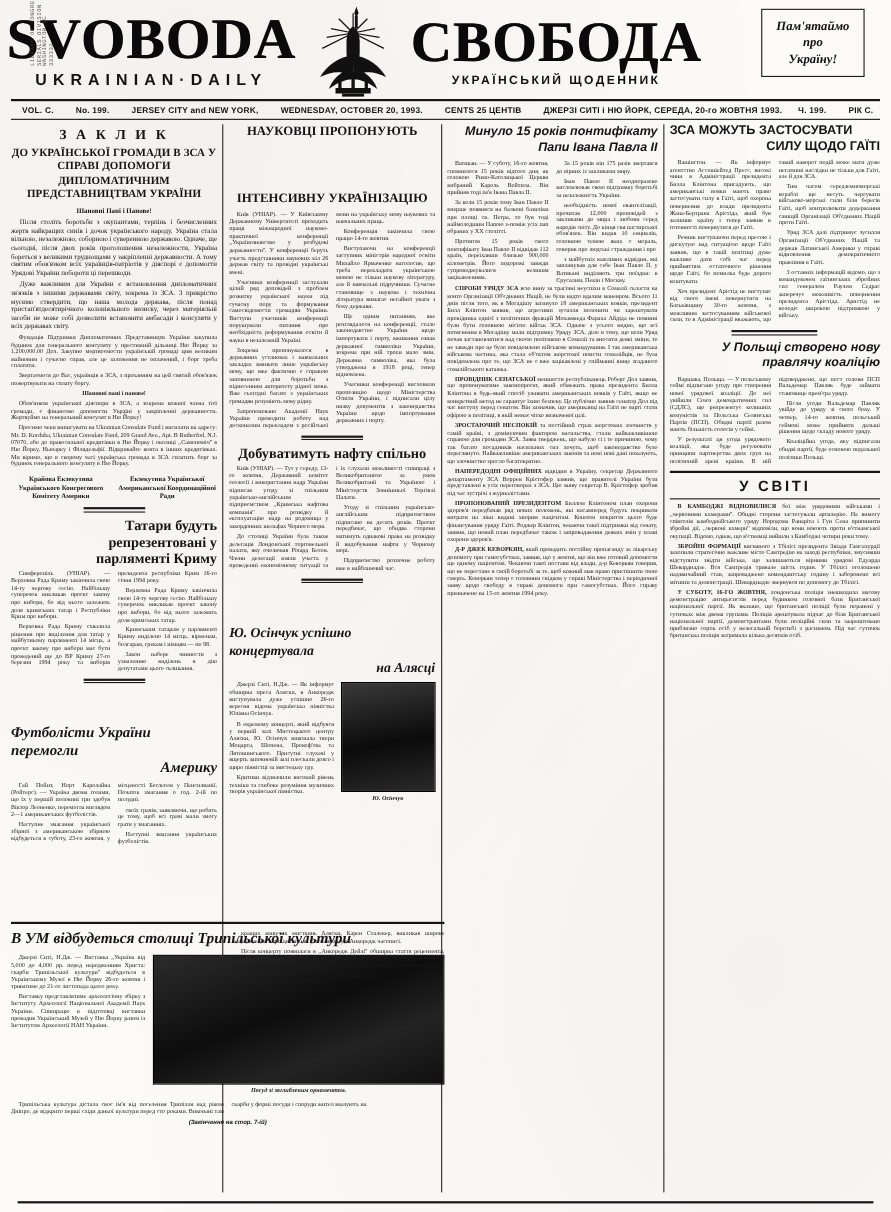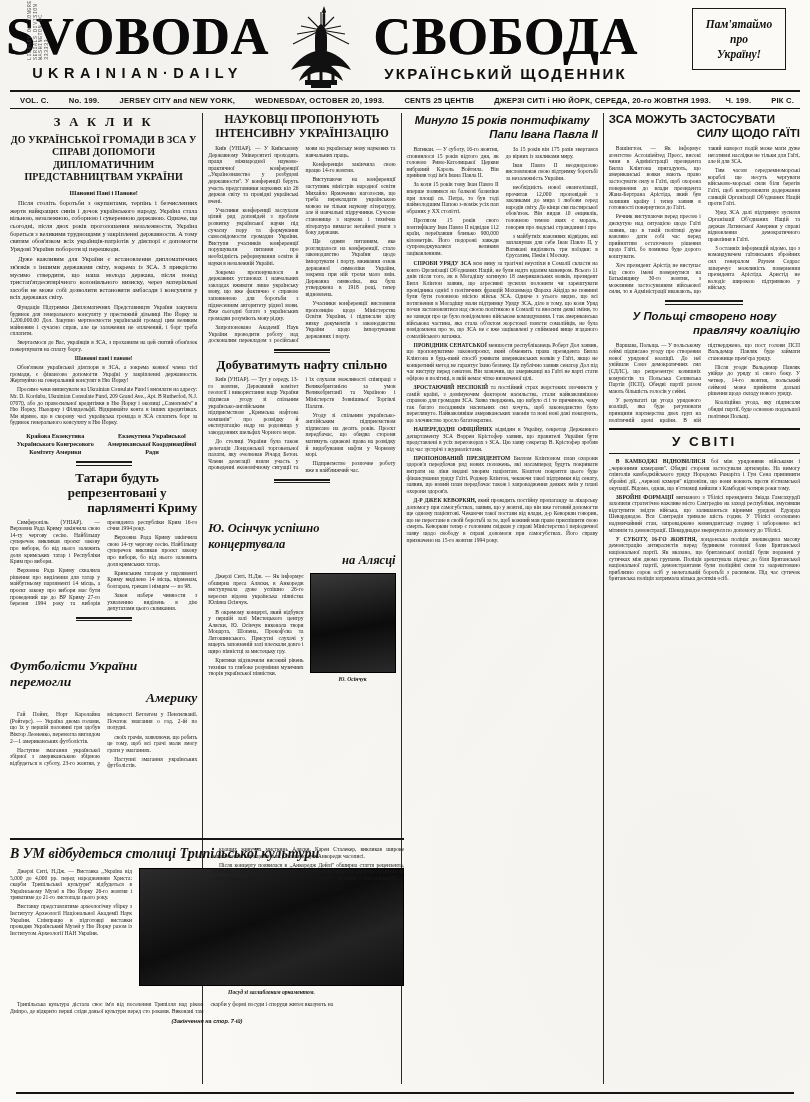--- a/index.html
+++ b/index.html
@@ -58,21 +58,21 @@
     text-shadow: 0.5px 0 0 #0a0a0a;
   }
   .logo-sub {
     font-family: "Liberation Sans", sans-serif;
     font-weight: 700;
     font-size: 14.5px;
     letter-spacing: 5.5px;
     margin-top: 2px;
     color: #121212;
   }
-  .logo-sub.ua { letter-spacing: 2.2px; font-size: 15px; }
+  .logo-sub.ua { letter-spacing: 2.2px; font-size: 11px; }
   .emblem { width: 92px; height: 84px; margin: 0 2px; }
   .remember-box {
     position: absolute;
     right: 18px; top: 8px;
     width: 94px; height: 62px;
     border: 1.4px solid #1a1a1a;
     display:flex; flex-direction:column;
     align-items:center; justify-content:center;
     font-family: "Liberation Serif", serif;
     font-style: italic;
@@ -148,21 +148,21 @@
   h2.hl-ital .l1 { display:block; text-align:left;margin-top:33px; }
   h2.hl-ital .l2 { display:block; text-align:right; }
   h2.hl-sansital {
     font-family: "Liberation Sans", sans-serif;
     font-style: italic;
     font-weight: 700;
     font-size: 11.4px;
     line-height: 14px;
     margin: 0 0 5px 0;
   }
-  h2.hl-sansital .l1 { display:block; text-align:center; }
+  h2.hl-sansital .l1 { display:block; text-align:right; }
   h2.hl-sansital .l2 { display:block; text-align:right; }
   h2.hl-sans2 {
     font-family: "Liberation Sans", sans-serif;
     font-weight: 700;
     font-size: 11.5px;
     line-height: 13.5px;
     margin: 0 0 5px 0;
   }
   h2.hl-sans2 .l1 { display:block; text-align:left; }
   h2.hl-sans2 .l2 { display:block; text-align:right; }
@@ -345,21 +345,21 @@
         <div class="sigrow">
           <div class="sig">Крайова Екзекутива Українського Конгресового Комітету Америки</div>
           <div class="sig">Екзекутива Української Американської Координаційної Ради</div>
         </div>
       </article>
 
       <div class="dblrule"></div>
 
       <article>
         <h2 class="hl-serif" style="text-align:left;">
-          <span class="l1" style="display:block;text-align:center;margin-left:27px;">Татари будуть репрезентовані у</span>
+          <span class="l1" style="display:block;text-align:right;margin-left:27px;">Татари будуть репрезентовані у</span>
           <span class="l2" style="display:block;text-align:right;">парляменті Криму</span>
         </h2>
         <div class="bt twocol">
           <p>Симферопіль (УНІАР). — Верховна Рада Криму закінчила свою 14-ту чергову сесію. Найбільшу суперечок викликав проєкт закону про вибори, бо від нього залежить доля кримських татар і Республіки Крим про вибори.</p>
           <p>Верховна Рада Криму схвалила рішення про виділення для татар у майбутньому парляменті 14 місць, а проєкт закону про вибори має бути проведений ще до ВР Криму 27-го березня 1994 року та виборів президента республіки Крим 16-го січня 1994 року.</p>
           <p>Верховна Рада Криму закінчила свою 14-ту чергову сесію. Найбільшу суперечок викликав проєкт закону про вибори, бо від нього залежить доля кримських татар.</p>
           <p>Кримським татарам у парляменті Криму виділено 14 місць, вірменам, болгарам, грекам і німцям — по 98.</p>
           <p>Закон набере чинности з ухваленню виділень в дію депутатами цього скликання.</p>
         </div>
       </article>
@@ -380,21 +380,21 @@
       </article>
     </div>
 
     <div class="vline"></div>
 
     <div class="colgroup" style="width:192px;">
 
       <article>
         <h2 class="hl-sans" style="font-size:11.6px;line-height:13.5px;letter-spacing:0;">
           <span style="display:block;">НАУКОВЦІ ПРОПОНУЮТЬ</span>
-          <span style="display:block;">ІНТЕНСИВНУ УКРАЇНІЗАЦІЮ</span>
+          <span style="display:block;margin-top:47px;">ІНТЕНСИВНУ УКРАЇНІЗАЦІЮ</span>
         </h2>
         <div class="bt twocol">
           <p>Київ (УНІАР). — У Київському Державному Університеті проходить праця міжнародної науково-практичної конференції ,,Українознавство у розбудові державности''. У конференції беруть участь представники наукових кіл 26 держав світу та провідні українські вчені.</p>
           <p>Учасники конференції заслухали цілий ряд доповідей з проблем розвитку української науки під сучасну пору та формування самосвідомости громадян України. Виступи учасників конференції порушували питання про необхідність реформування освіти й науки в незалежній Україні.</p>
           <p>Зокрема пропонувалося в державних установах і навчальних закладах вживати лише українську мову, що вже фактично є справою заповненою для боротьби з піднесенням авторитету рідної мови. Вже сьогодні багато з українських громадян розуміють мову рідну.</p>
           <p>Запропоновано Академії Наук України проводити роботу над досконалим перекладом з російської мови на українську мову наукових та навчальних праць.</p>
           <p>Конференція закінчила свою працю 14-го жовтня.</p>
           <p>Виступаючи на конференції заступник міністрів народної освіти Михайло Ярмаченко наголосив, що треба перекладати українською мовою не тільки наукову літературу, але й навчальні підручники. Сучасне становище з наукова і технічна література вимагає негайної уваги з боку держави.</p>
           <p>Ще одним питанням, яке розглядалося на конференції, стало законодавство України щодо імпортувати і порту, вживання ознак державної символіки України, зокрема при ній трохи мало змін. Державна символіка, яка була утверджена в 1918 році, тепер відновлена.</p>
           <p>Учасники конференції висловили пропозицію щодо Міністерства Освіти України, і підписали цілу низку документів з законодавства України щодо імпортування державних і порту.</p>

